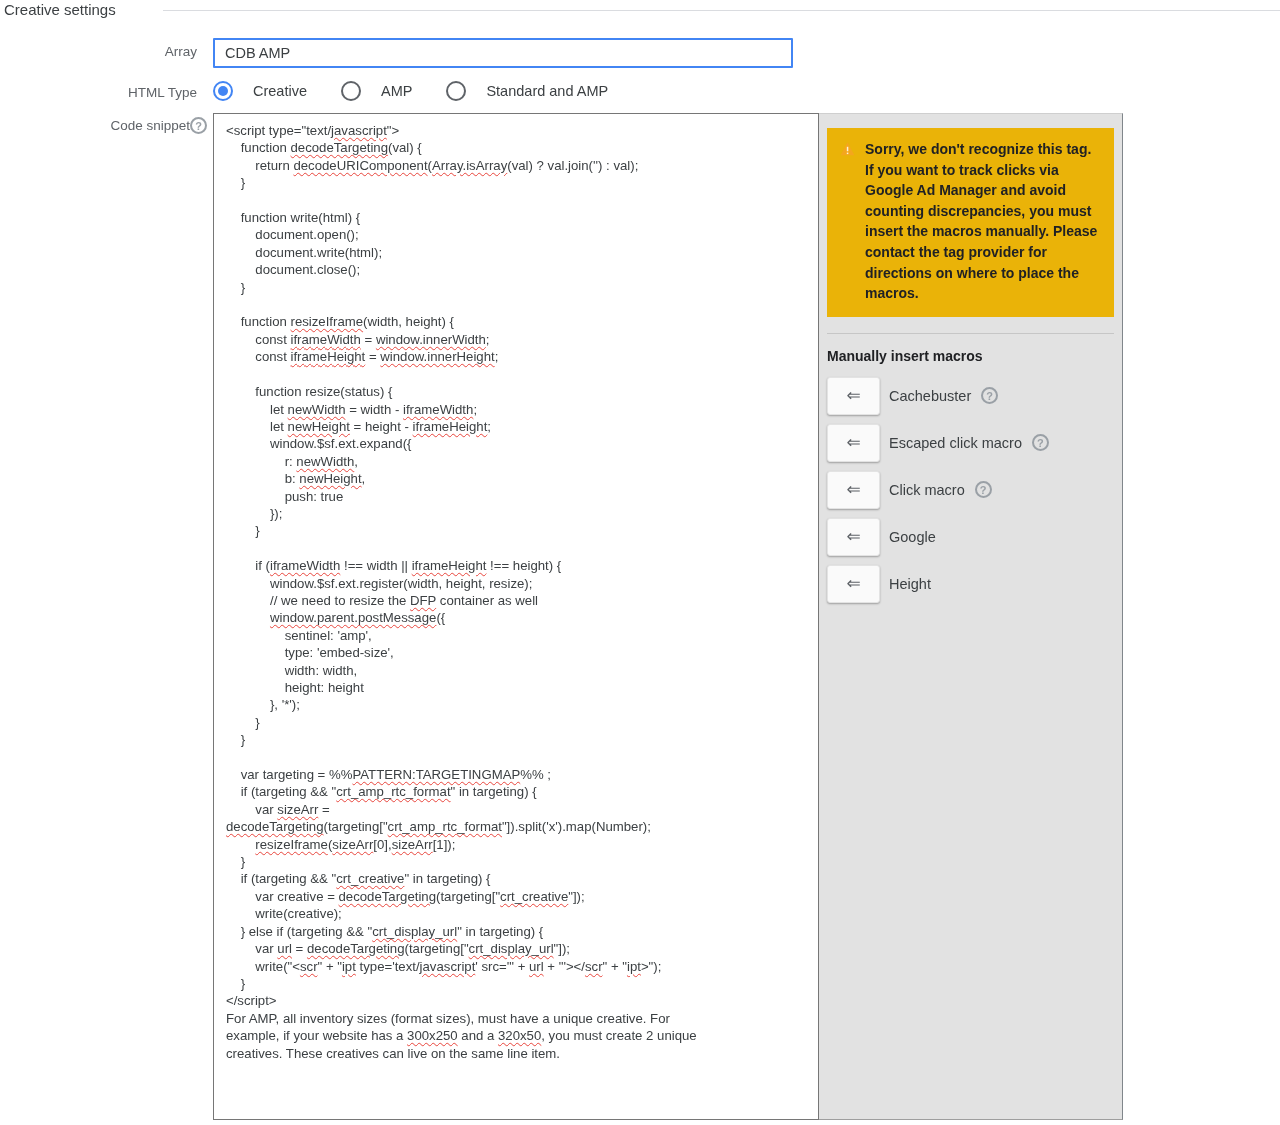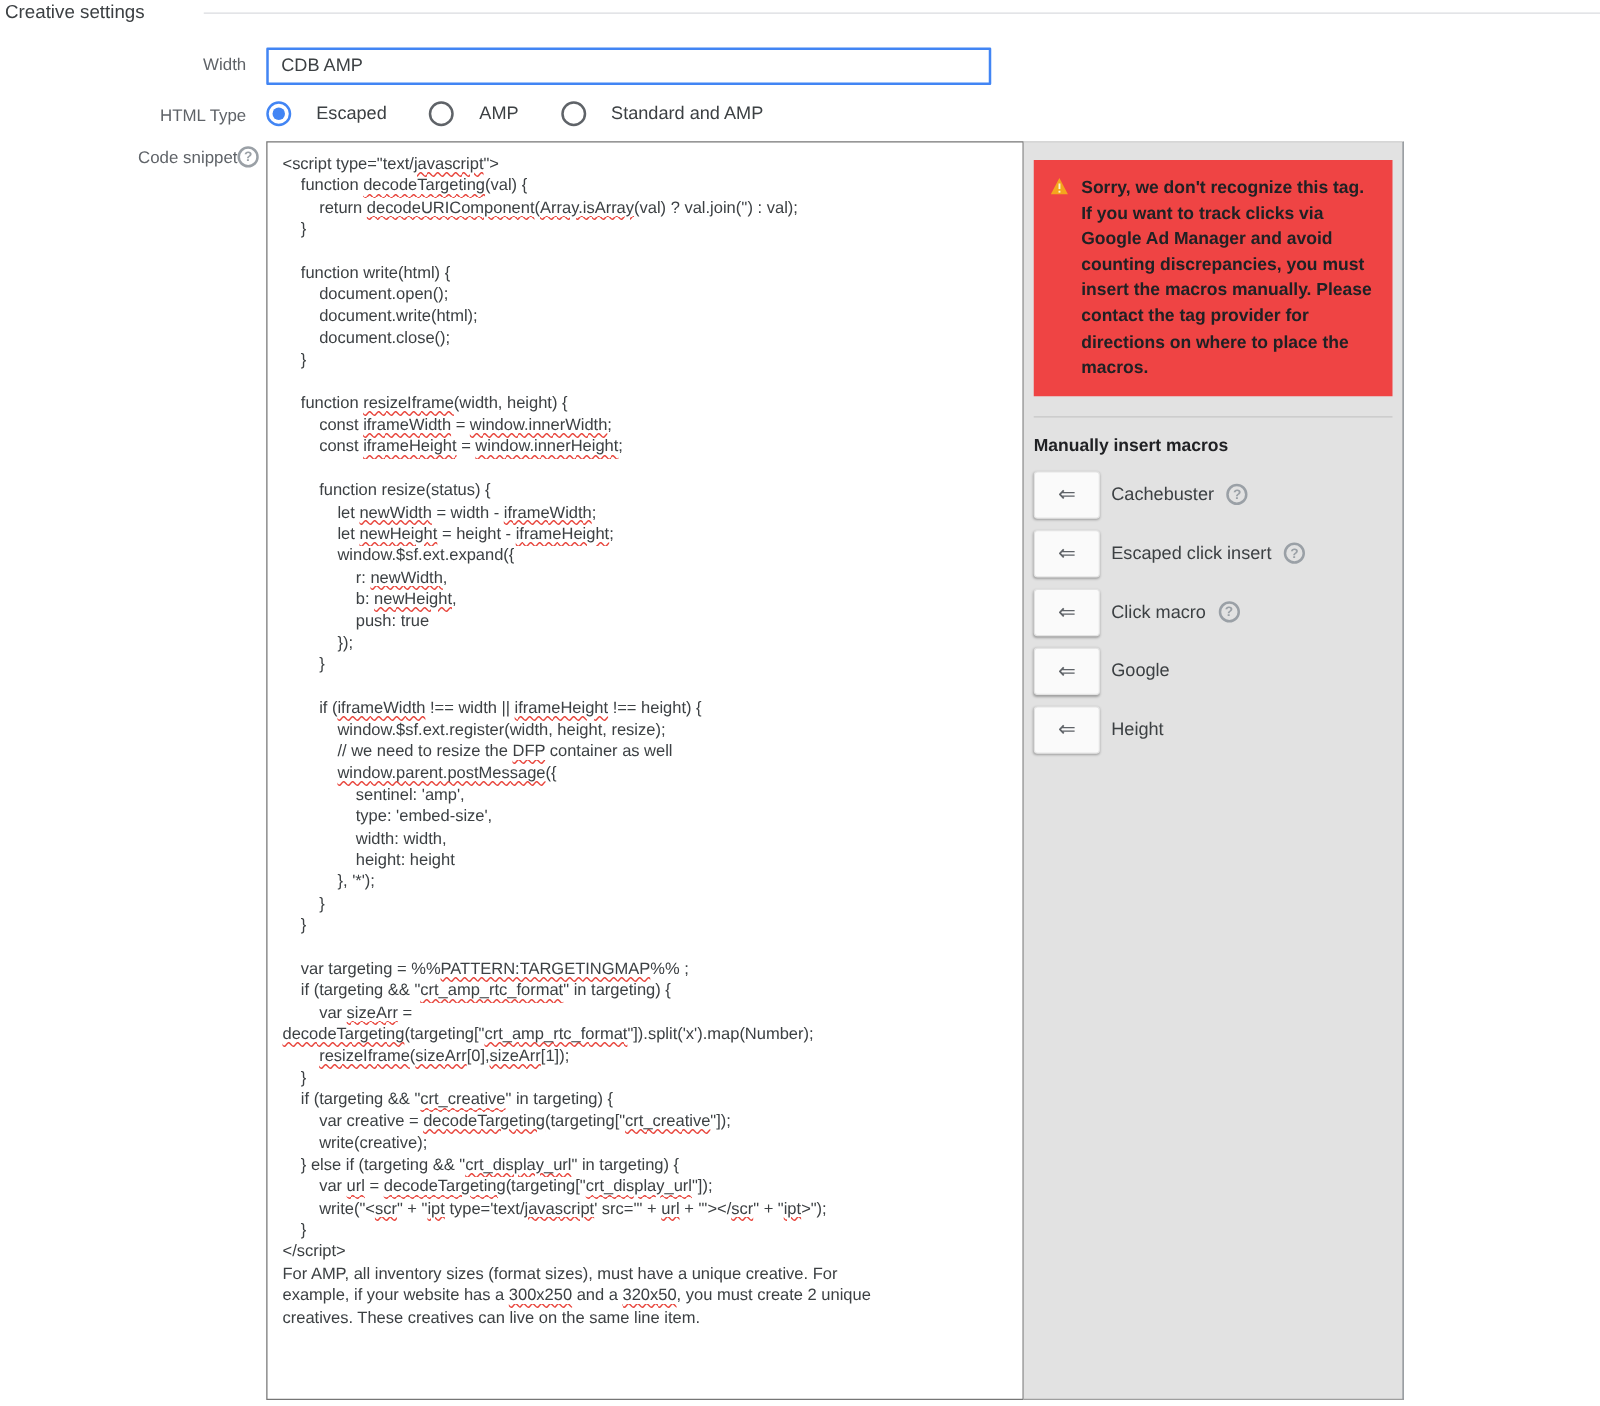--- a/index.html
+++ b/index.html
@@ -45,49 +45,49 @@
     overflow:hidden; cursor:text; }
   .sq { text-decoration:underline; text-decoration-style:wavy;
     text-decoration-color:#E8453C; text-decoration-thickness:1px;
     text-underline-offset:2px; }
   .grip { right:1px; bottom:1px; width:12px; height:12px; }
 
   
   .panel { left:606px; top:0; width:304px; height:1007px; background:#E2E2E2;
     border-right:1px solid #80868B; border-bottom:1px solid #9E9E9E;
     border-top:1px solid #CFCFCF; }
-  .warnbox { position:relative; margin:14px 8px 0 8px; background:#ef4444;
+  .warnbox { position:relative; margin:14px 8px 0 8px; background:#eab308;
     padding:11px 12px 13px 38px; }
   .warn-icon { position:absolute; left:12px; top:13px; width:17px; height:15px; }
   .warn-text { font-size:14px; font-weight:bold; line-height:20.6px; color:#202124; }
   .panel-sep { margin:16px 8px 0 8px; height:1px; background:#C6C6C6; }
   .macros-title { margin:14px 0 4px 8px; font-size:14px; font-weight:bold; color:#202124; }
   .macro-list { margin-top:13px; }
   .macro-row { display:flex; align-items:center; margin:0 0 9px 8px; height:38px; }
   .macro-btn { width:53px; height:38px; background:#FAFAFA; border:1px solid #E3E3E3;
     border-radius:3px; box-shadow:0 1px 2px rgba(0,0,0,0.3); cursor:pointer;
     display:flex; align-items:center; justify-content:center;
     font-size:17px; color:#5F6368; }
   .macro-label { margin-left:9px; font-size:14.5px; color:#3C4043; }
   .macro-row .help { margin-left:10px; }
 </style>
 </head>
 <body>
 
 <div class="abs page-title">Creative settings</div>
 <div class="abs title-rule"></div>
 
-<div class="abs field-label" style="left:0; top:44px;">Width</div>
+<div class="abs field-label" style="left:0; top:44px;">Array</div>
 <input class="abs name-input" type="text" spellcheck="false" value="CDB AMP" style="">
 
 <div class="abs field-label" style="left:0; top:85px;">HTML Type</div>
 <div class="abs radio-group">
   <div class="radio-item">
     <span class="radio sel"></span>
-    <span class="radio-label">Escaped</span>
+    <span class="radio-label">Creative</span>
   </div>
   <div class="radio-item">
     <span class="radio"></span>
     <span class="radio-label">AMP</span>
   </div>
   <div class="radio-item">
     <span class="radio"></span>
     <span class="radio-label">Standard and AMP</span>
   </div>
 </div>
@@ -178,21 +178,21 @@
         <button class="macro-btn">
             <span>⇐</span>
           </button>
         <span class="macro-label">Cachebuster</span>
         <span class="help">?</span>
       </div>
       <div class="macro-row">
         <button class="macro-btn">
             <span>⇐</span>
           </button>
-        <span class="macro-label">Escaped click insert</span>
+        <span class="macro-label">Escaped click macro</span>
         <span class="help">?</span>
       </div>
       <div class="macro-row">
         <button class="macro-btn">
             <span>⇐</span>
           </button>
         <span class="macro-label">Click macro</span>
         <span class="help">?</span>
       </div>
       <div class="macro-row">

